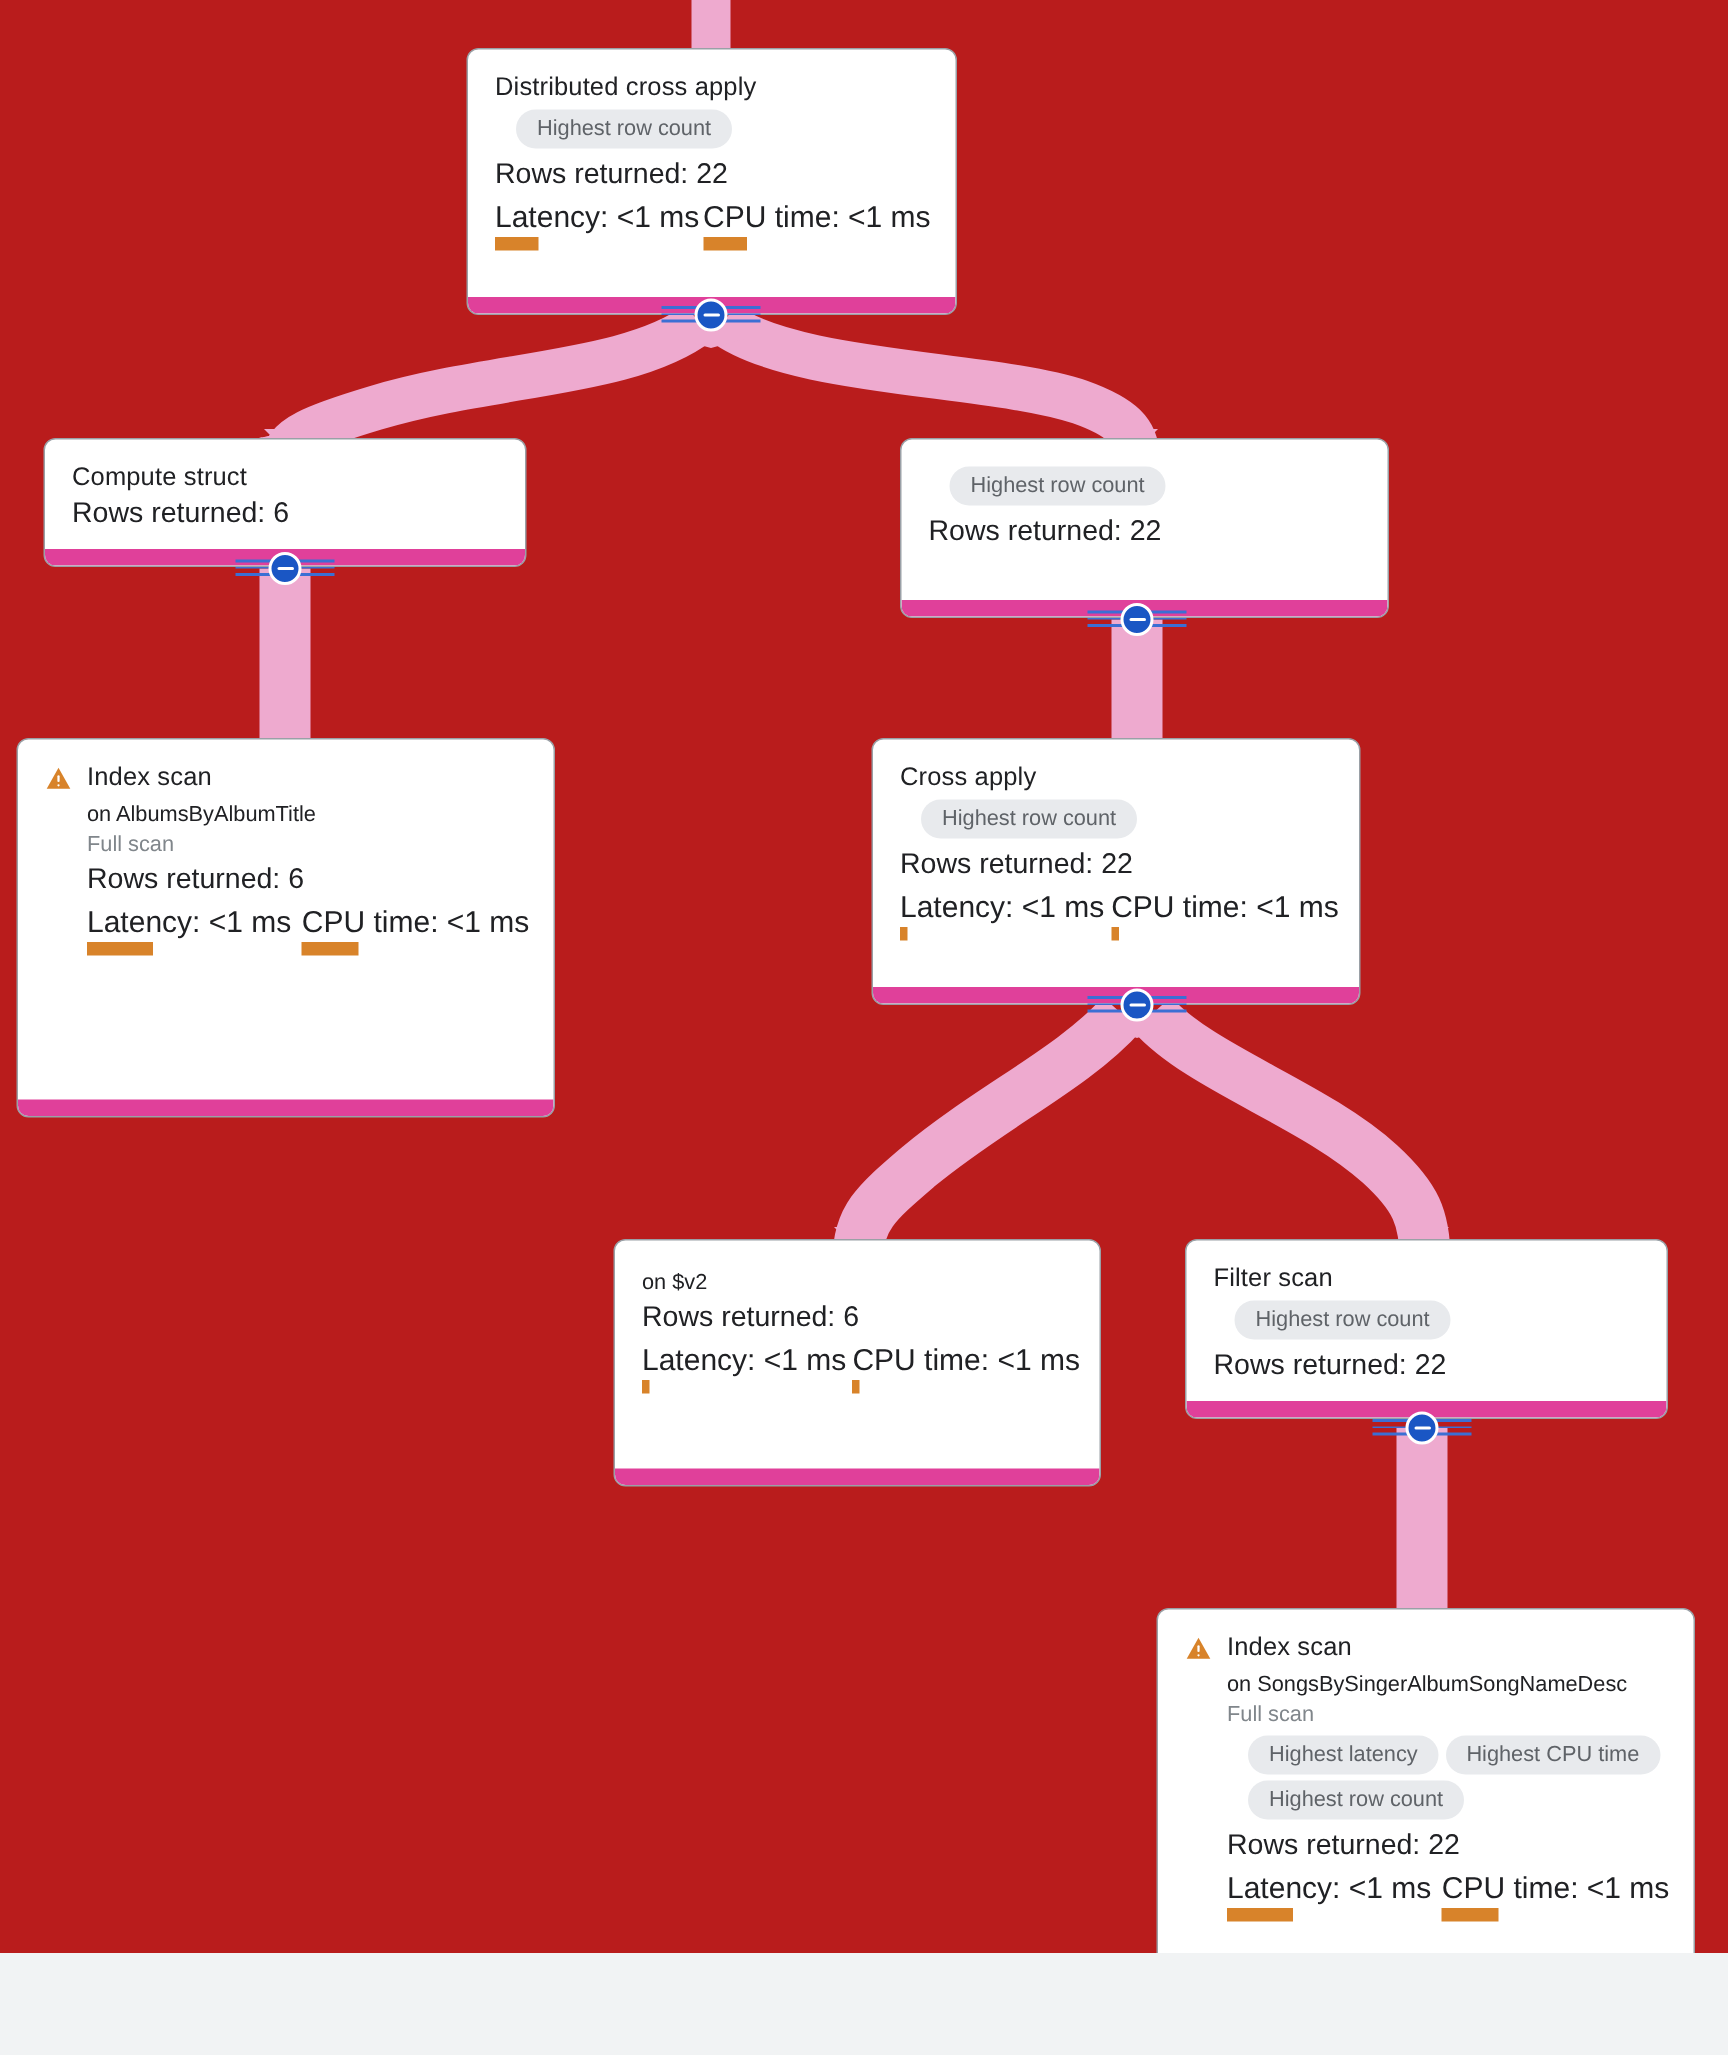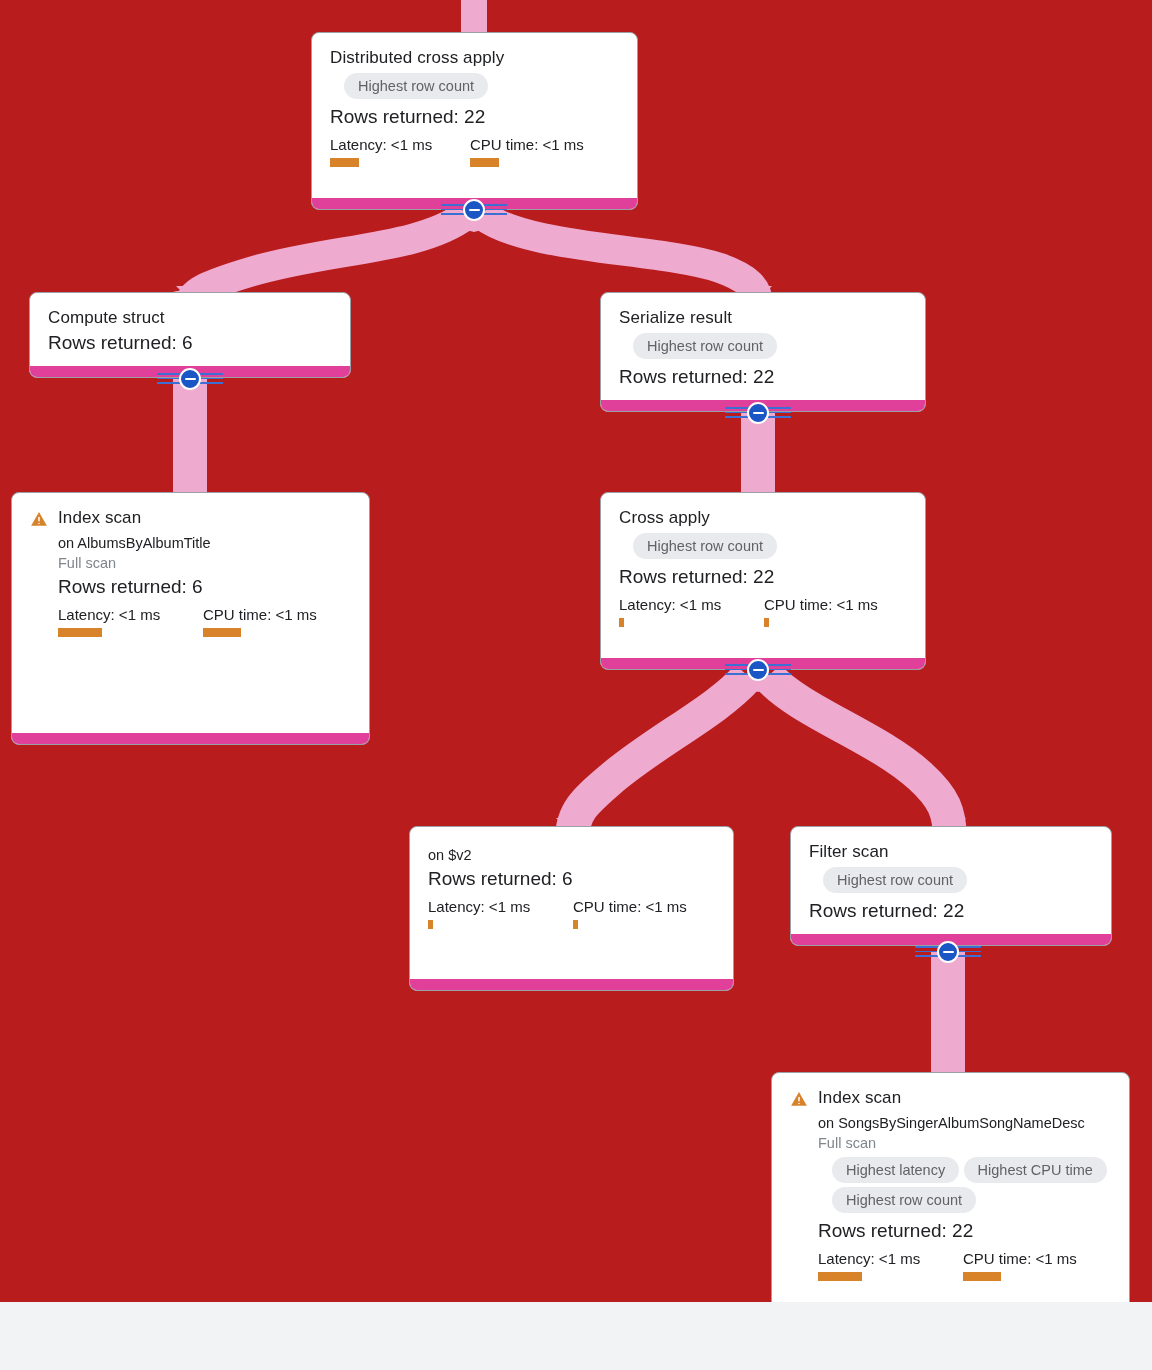--- a/index.html
+++ b/index.html
@@ -99,21 +99,21 @@
     white-space: nowrap;
   }
   .metrics {
     display: flex;
     margin-top: 8px;
   }
   .metric {
     min-width: 0;
   }
   .metric-label {
-    font-size: 15px;
+    font-size: 20px;
     line-height: 20px;
     color: #202124;
     white-space: nowrap;
   }
   .metric-bar {
     height: 9px;
     background: #d8832a;
     margin-top: 3px;
   }
   .node-footer {
@@ -273,21 +273,20 @@
         </div>
       </div>
     </div>
     <div class="node-footer"></div>
   </div>
 
   <div class="node" style="left:600px; top:292px; width:326px; height:120px;">
     <div class="node-inner">
       <div class="node-head">
         <div class="node-body">
-          <div class="node-title">Serialize result</div>
           <div class="chips">
             <div class="chip">Highest row count</div>
           </div>
           <div class="rows-line">Rows returned: 22</div>
         </div>
       </div>
     </div>
     <div class="node-footer"></div>
   </div>
 
@@ -313,21 +312,21 @@
               <div class="metric-label">CPU time: &lt;1 ms</div>
               <div class="metric-bar" style="width:38px;"></div>
             </div>
           </div>
         </div>
       </div>
     </div>
     <div class="node-footer"></div>
   </div>
 
-  <div class="node" style="left:600px; top:492px; width:326px; height:178px;">
+  <div class="node" style="left:581px; top:492px; width:326px; height:178px;">
     <div class="node-inner">
       <div class="node-head">
         <div class="node-body">
           <div class="node-title">Cross apply</div>
           <div class="chips">
             <div class="chip">Highest row count</div>
           </div>
           <div class="rows-line">Rows returned: 22</div>
           <div class="metrics">
             <div class="metric" style="width:145px;">

